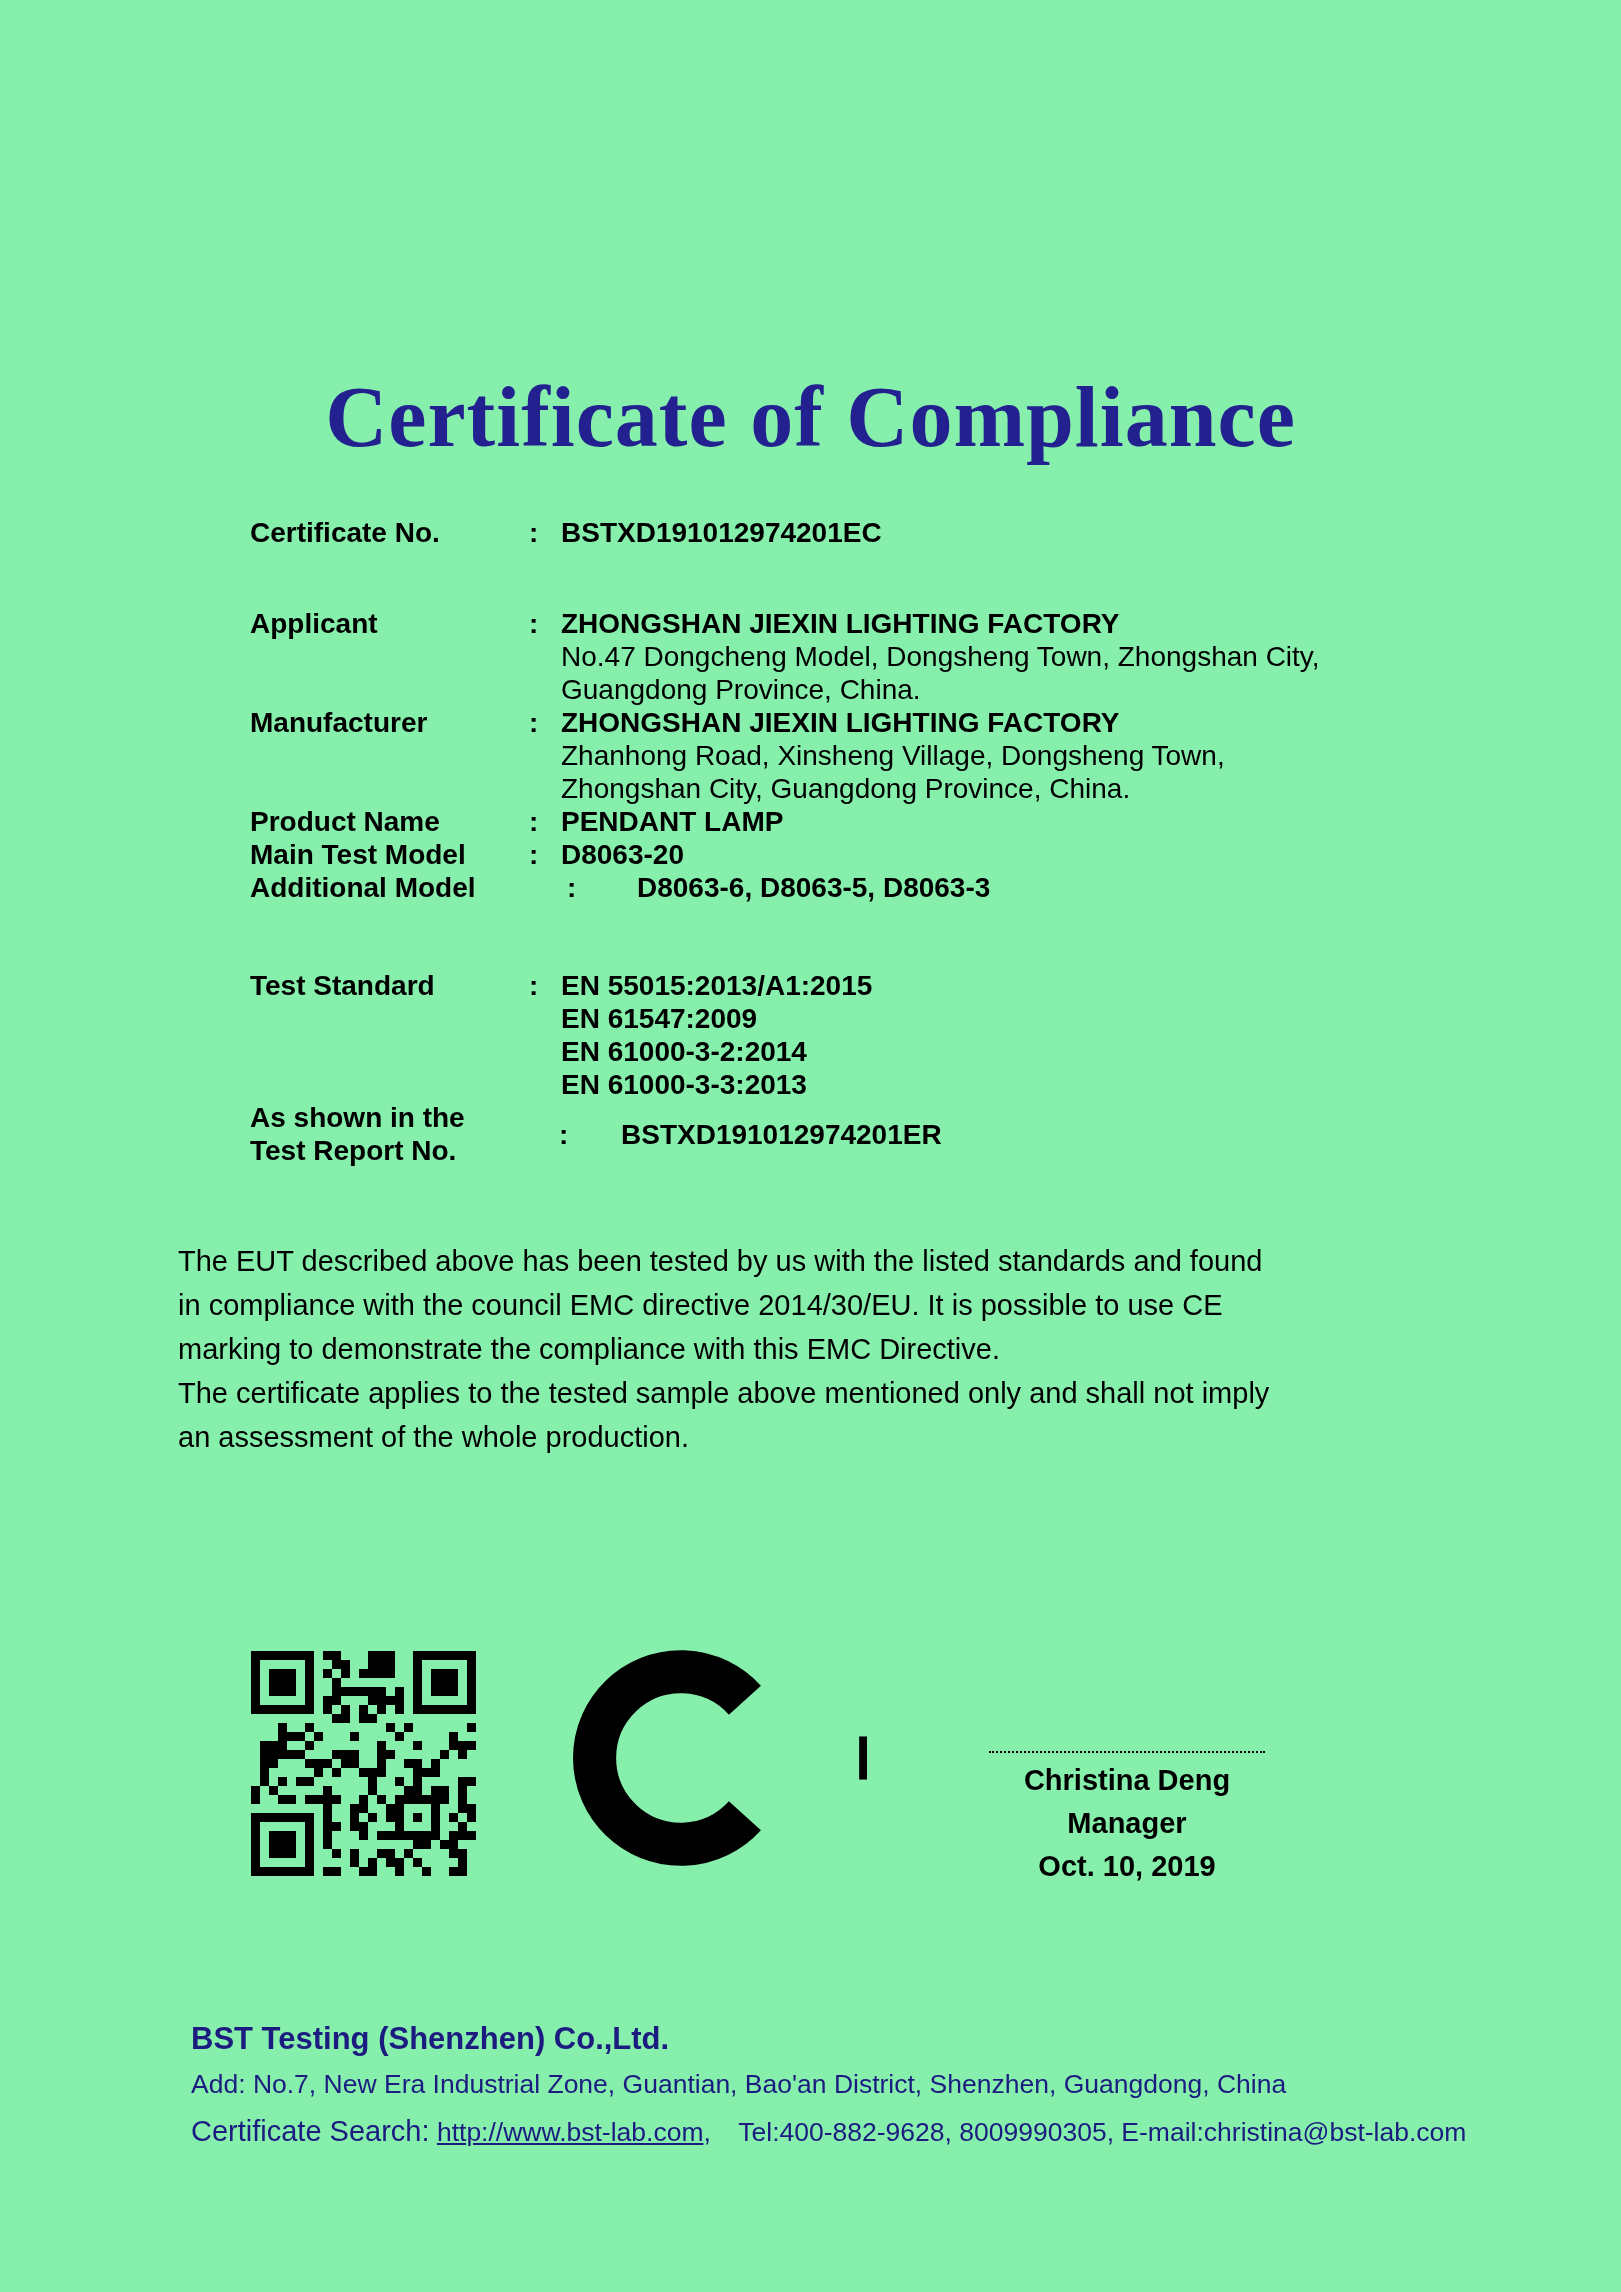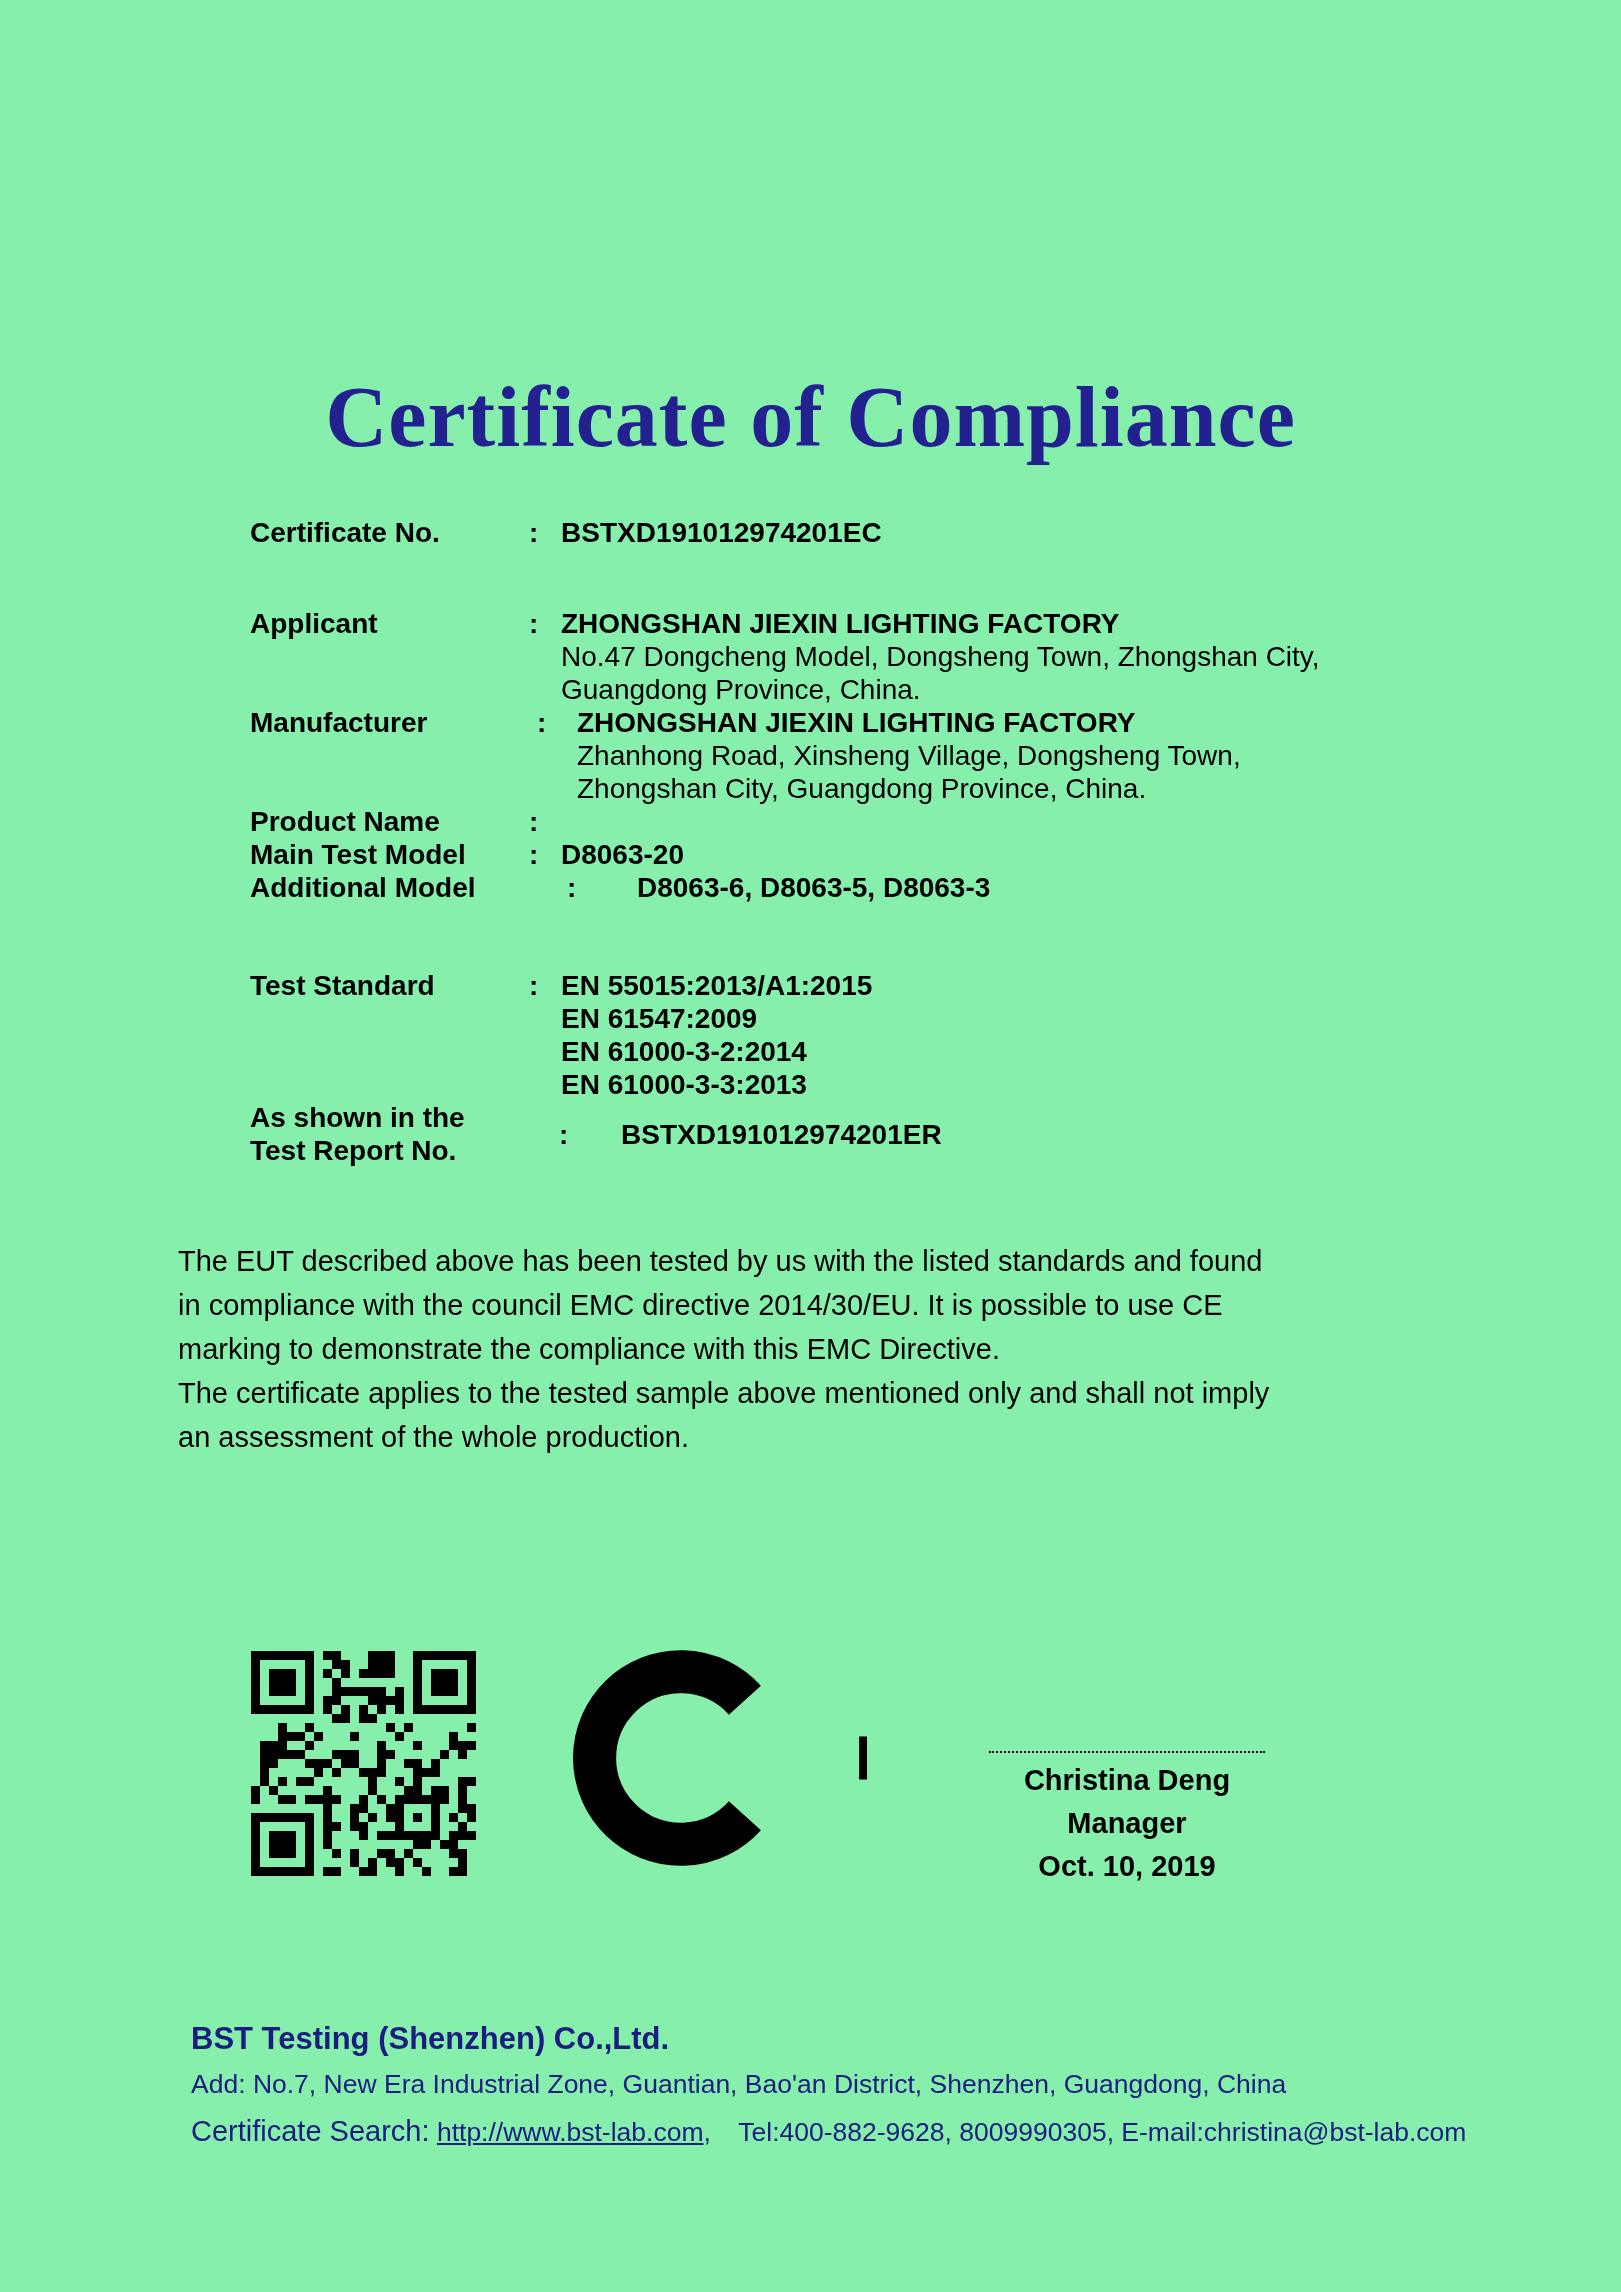--- a/index.html
+++ b/index.html
@@ -74,36 +74,39 @@
         <div class="flabel">
           <div>Applicant</div>
         </div>
         <div class="fcolon">:</div>
         <div class="fvalues">
           <div class="b">ZHONGSHAN JIEXIN LIGHTING FACTORY</div>
           <div class="">No.47 Dongcheng Model, Dongsheng Town, Zhongshan City,</div>
           <div class="">Guangdong Province, China.</div>
         </div>
       </div>
-      <div class="frow" style="margin-top: 0px; gap: 8px;">
+      <div class="frow" style="margin-top: 0px;">
         <div class="flabel">
           <div>Manufacturer</div>
         </div>
         <div class="fcolon">:</div>
         <div class="fvalues">
           <div class="b">ZHONGSHAN JIEXIN LIGHTING FACTORY</div>
           <div class="">Zhanhong Road, Xinsheng Village, Dongsheng Town,</div>
           <div class="">Zhongshan City, Guangdong Province, China.</div>
         </div>
       </div>
       <div class="frow" style="margin-top: 0px;">
         <div class="flabel">
           <div>Product Name</div>
         </div>
         <div class="fcolon">:</div>
+        <div class="fvalues">
+          <div class="b">PENDANT LAMP</div>
+        </div>
       </div>
       <div class="frow" style="margin-top: 0px;">
         <div class="flabel">
           <div>Main Test Model</div>
         </div>
         <div class="fcolon">:</div>
         <div class="fvalues">
           <div class="b">D8063-20</div>
         </div>
       </div>

